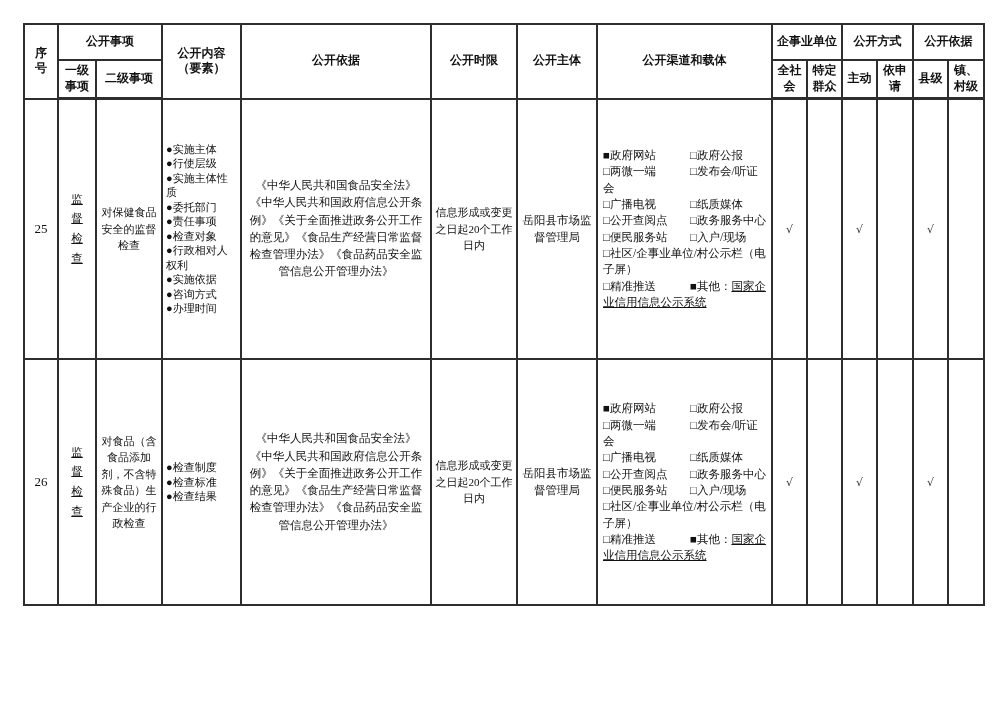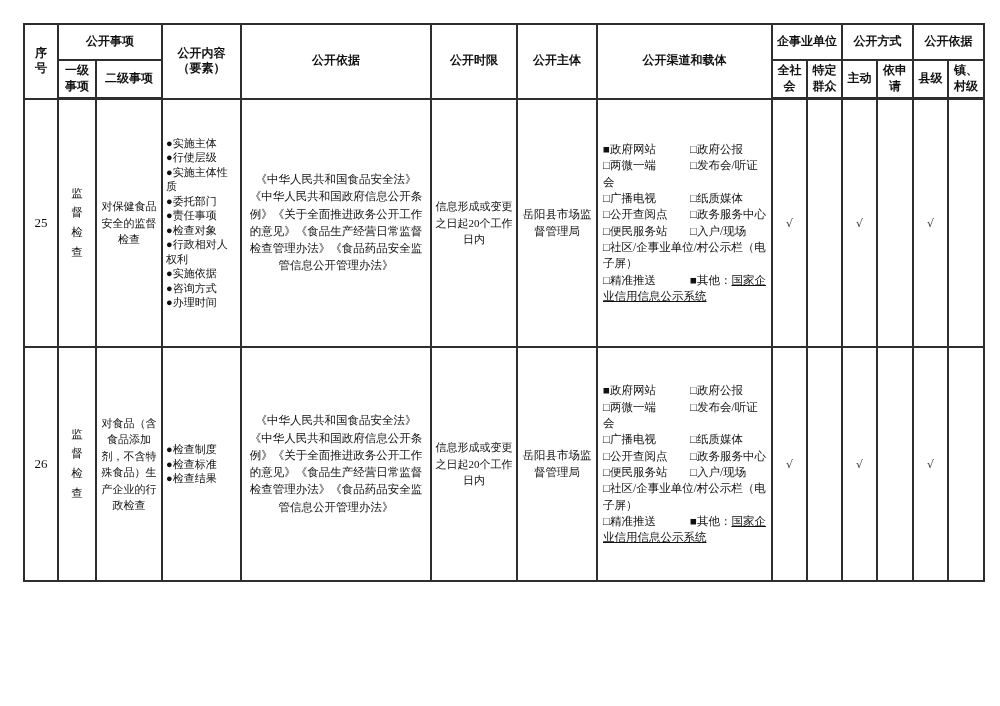--- a/index.html
+++ b/index.html
@@ -14,22 +14,22 @@
     padding:2px;overflow:hidden;word-break:break-word;
   }
   thead td{font-weight:bold;font-size:12px;line-height:1.3;padding:1px;}
   thead tr.h1 td{height:32px;}
   thead tr.h2 td{height:34px;}
   thead tr.h2 td{border-bottom:3px solid #2e2e2e;}
   .pre{white-space:pre-line;}
   tr.r25 td{height:238px;}
   tr.r26 td{height:224px;}
   .cell-serial{font-size:13px;}
-  .vertical-text{display:inline-block;width:13px;font-size:11.5px;line-height:1.7;word-break:break-all;}
-  .cell-l2{font-size:11px;line-height:1.5;padding:4px 2px;}
+  .vertical-text{display:inline-block;width:13px;font-size:11.5px;line-height:1.7;word-break:break-all;text-decoration:underline;}
+  .cell-l2{font-size:11px;line-height:1.5;padding:10px 2px;}
   .cell-content{text-align:left;font-size:11px;line-height:1.32;padding:2px 3px;margin-top:43px;}
   .cell-basis{font-size:11.5px;line-height:1.5;padding:2px 4px;margin-top:12px;}
   .cell-deadline{font-size:11px;line-height:1.5;}
   .cell-subject{font-size:11.5px;line-height:1.5;}
   .cell-channel{text-align:left;font-size:11.5px;line-height:1.42;padding:3px 4px 3px 5px;}
   .ch-line{margin:0;}
   .ch-first{display:inline-block;width:87px;vertical-align:top;white-space:nowrap;}
   .cell-mark{font-size:11px;color:#3a3a3a;font-family:"DejaVu Sans","Liberation Sans",sans-serif;}
   .underline{text-decoration:underline;}
   .chbox{margin-right:0;}

